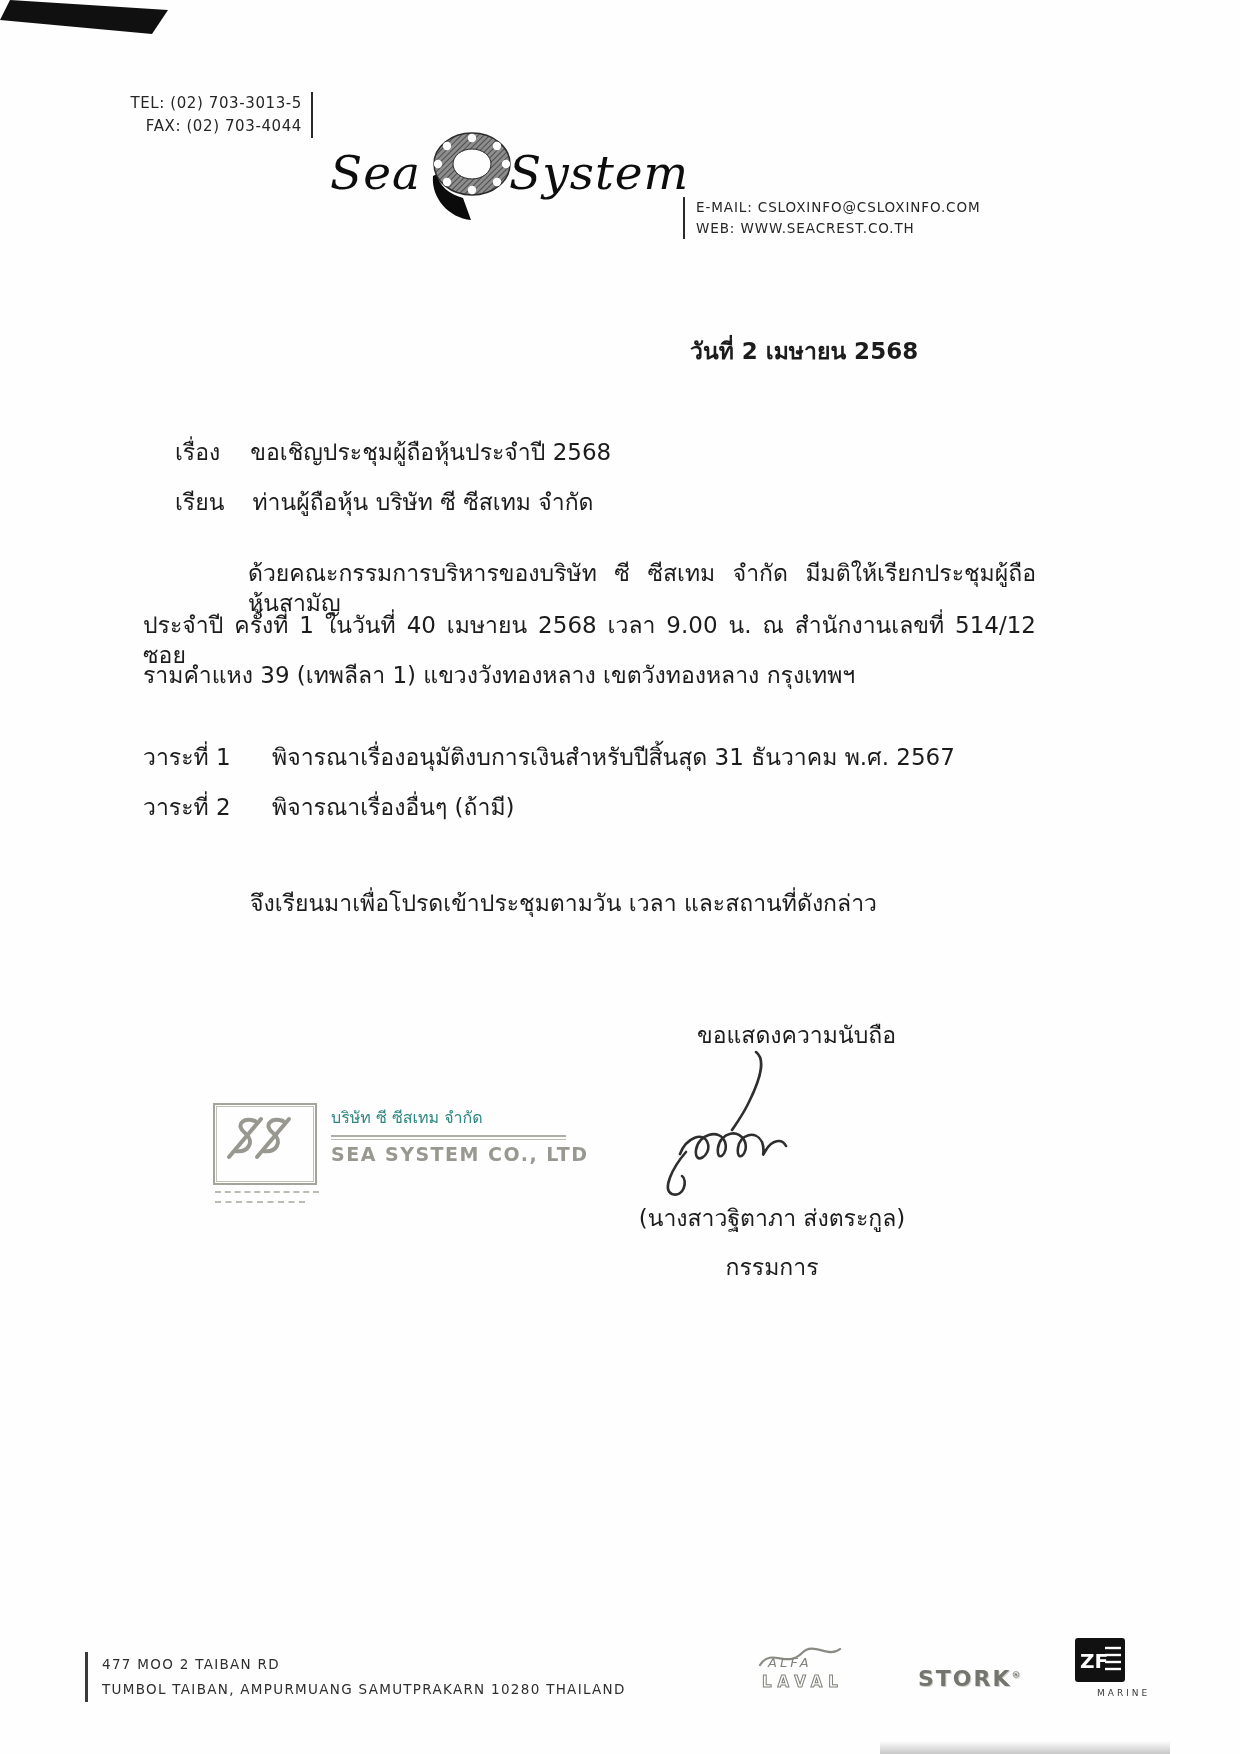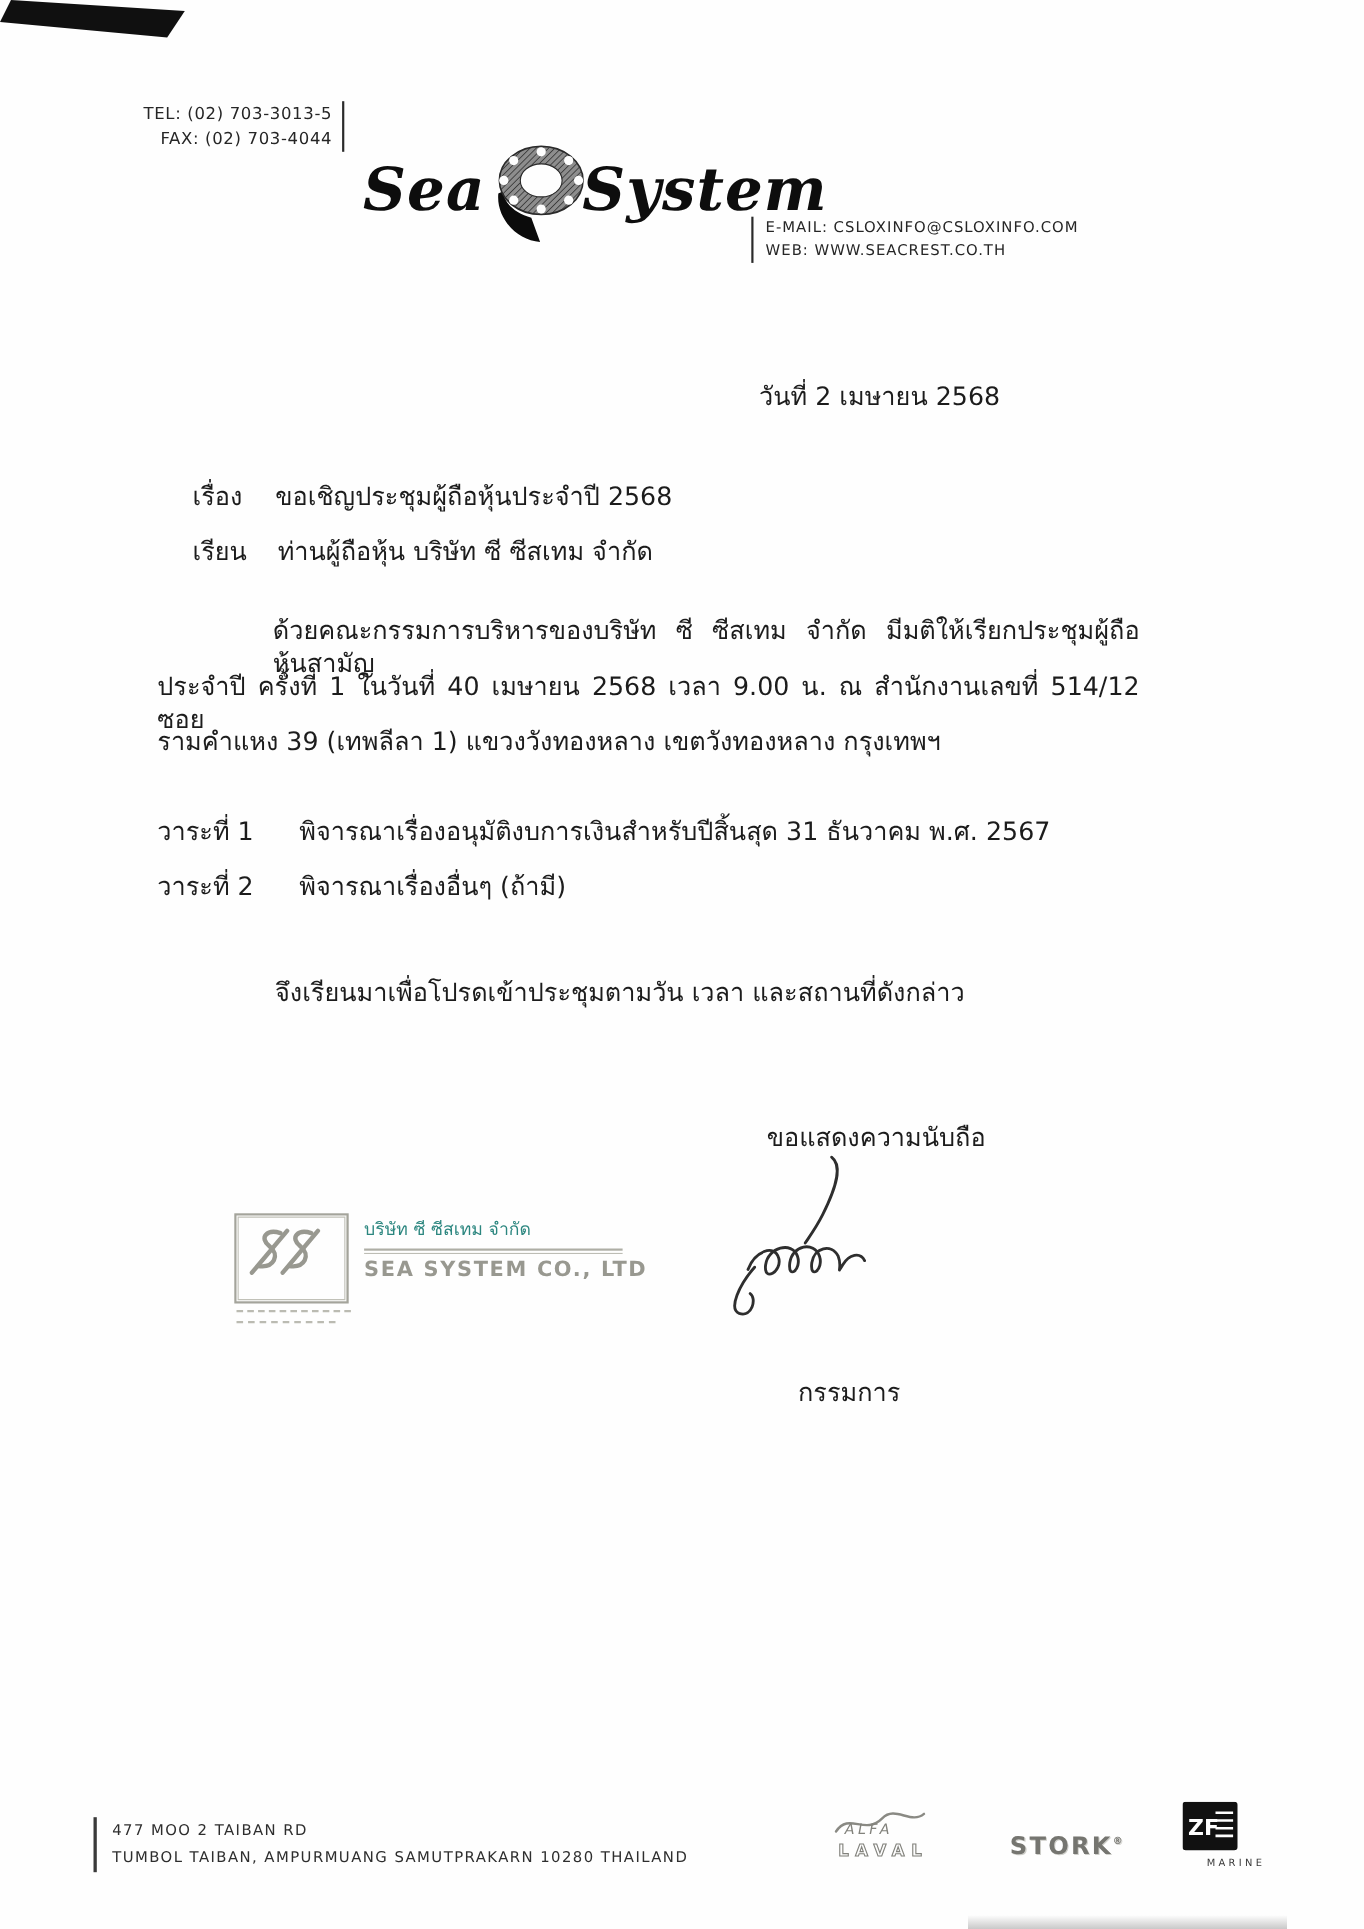--- a/index.html
+++ b/index.html
@@ -11,31 +11,31 @@
   .corner-mark{position:absolute;left:0;top:0;}
   
   .telfax{
     position:absolute;left:80px;top:92px;width:222px;text-align:right;
     border-right:2px solid #2a2a2a;padding-right:9px;
     font-size:15px;line-height:23px;letter-spacing:.6px;color:#262626;
   }
   
   .logo{position:absolute;left:330px;top:122px;display:flex;align-items:center;}
   .logo-word{
-    font-family:"DejaVu Serif",serif;font-style:italic;font-weight:bold;
-    font-size:54px;color:#0d0d0d;letter-spacing:1px;
+    font-family:"DejaVu Serif",serif;font-style:italic;font-weight:normal;
+    font-size:47px;color:#0d0d0d;letter-spacing:1px;
   }
   .logo-flange{margin:0 -6px 0 -2px;position:relative;top:4px;}
   
   .emailweb{
     position:absolute;left:683px;top:197px;border-left:2px solid #2a2a2a;
     padding-left:11px;font-size:13.5px;line-height:21px;letter-spacing:.9px;color:#262626;
   }
   .thai{font-size:23px;line-height:30px;color:#1c1c1c;}
-  .date-line{position:absolute;left:690px;top:346px;}
+  .date-line{position:absolute;left:690px;top:336px;font-weight:bold;}
   .subject-row{position:absolute;left:175px;top:437px;display:flex;gap:30px;}
   .to-row{position:absolute;left:175px;top:487px;display:flex;gap:28px;}
   .jline{text-align:justify;text-align-last:justify;}
   .body-l1{position:absolute;left:248px;top:560px;width:788px;font-family:Liberation Mono, monospace;}
   .body-l2{position:absolute;left:143px;top:610px;width:893px;}
   .body-l3{position:absolute;left:143px;top:660px;}
   .agenda-label1{position:absolute;left:143px;top:742px;}
   .agenda-text1{position:absolute;left:272px;top:742px;}
   .agenda-label2{position:absolute;left:143px;top:792px;}
   .agenda-text2{position:absolute;left:272px;top:792px;}
@@ -163,20 +163,21 @@
       <div class="stamp-scratch" style="top:86px;"></div>
       <div class="stamp-scratch" style="top:96px;width:90px;"></div>
     </div>
     <div class="stamp-right">
       <div class="stamp-th">บริษัท ซี ซีสเทม จำกัด</div>
       <div class="stamp-div"></div>
       <div class="stamp-en">SEA SYSTEM CO., LTD</div>
     </div>
   </div>
 
+  <div class="thai signer-name">(นางสาวฐิตาภา ส่งตระกูล)</div>
   <div class="thai signer-title">กรรมการ</div>
 
   <div class="footer-address">
     <div>477 MOO 2 TAIBAN RD</div>
     <div>TUMBOL TAIBAN, AMPURMUANG SAMUTPRAKARN 10280 THAILAND</div>
   </div>
 
   <div class="alfa">
     <svg width="120" height="50" viewBox="0 0 120 50">
       <path d="M8,22 C20,4 34,26 50,10 C62,-2 76,16 88,6" fill="none" stroke="#8a8a84" stroke-width="2.2" stroke-linecap="round"></path>

